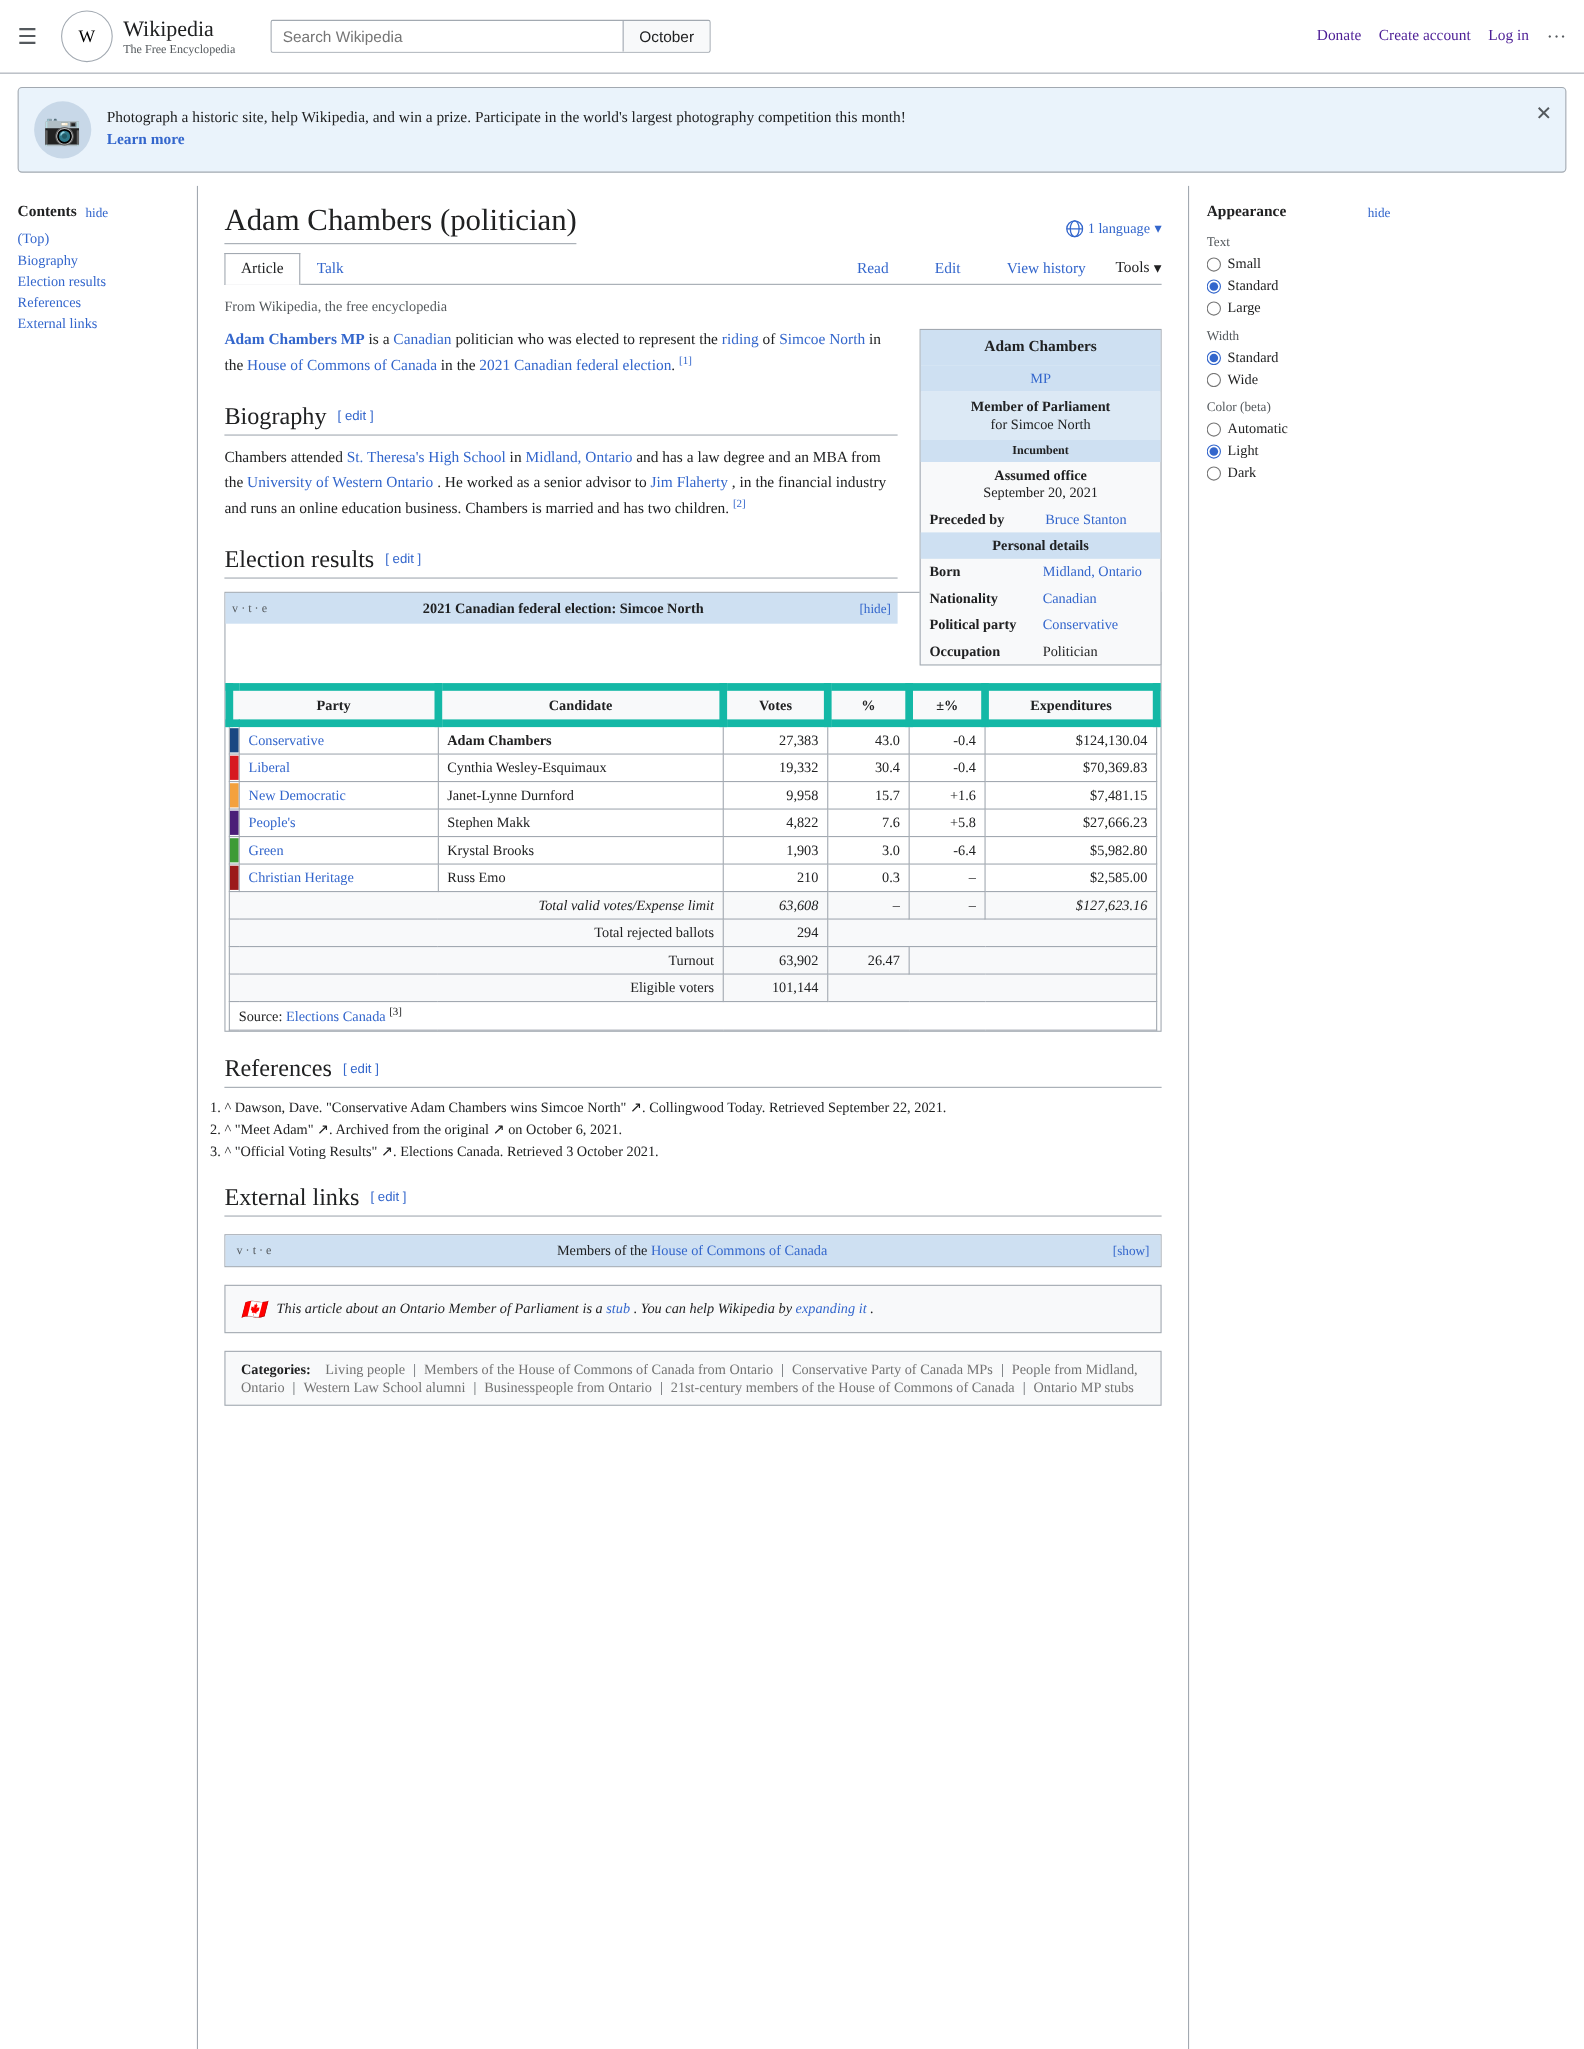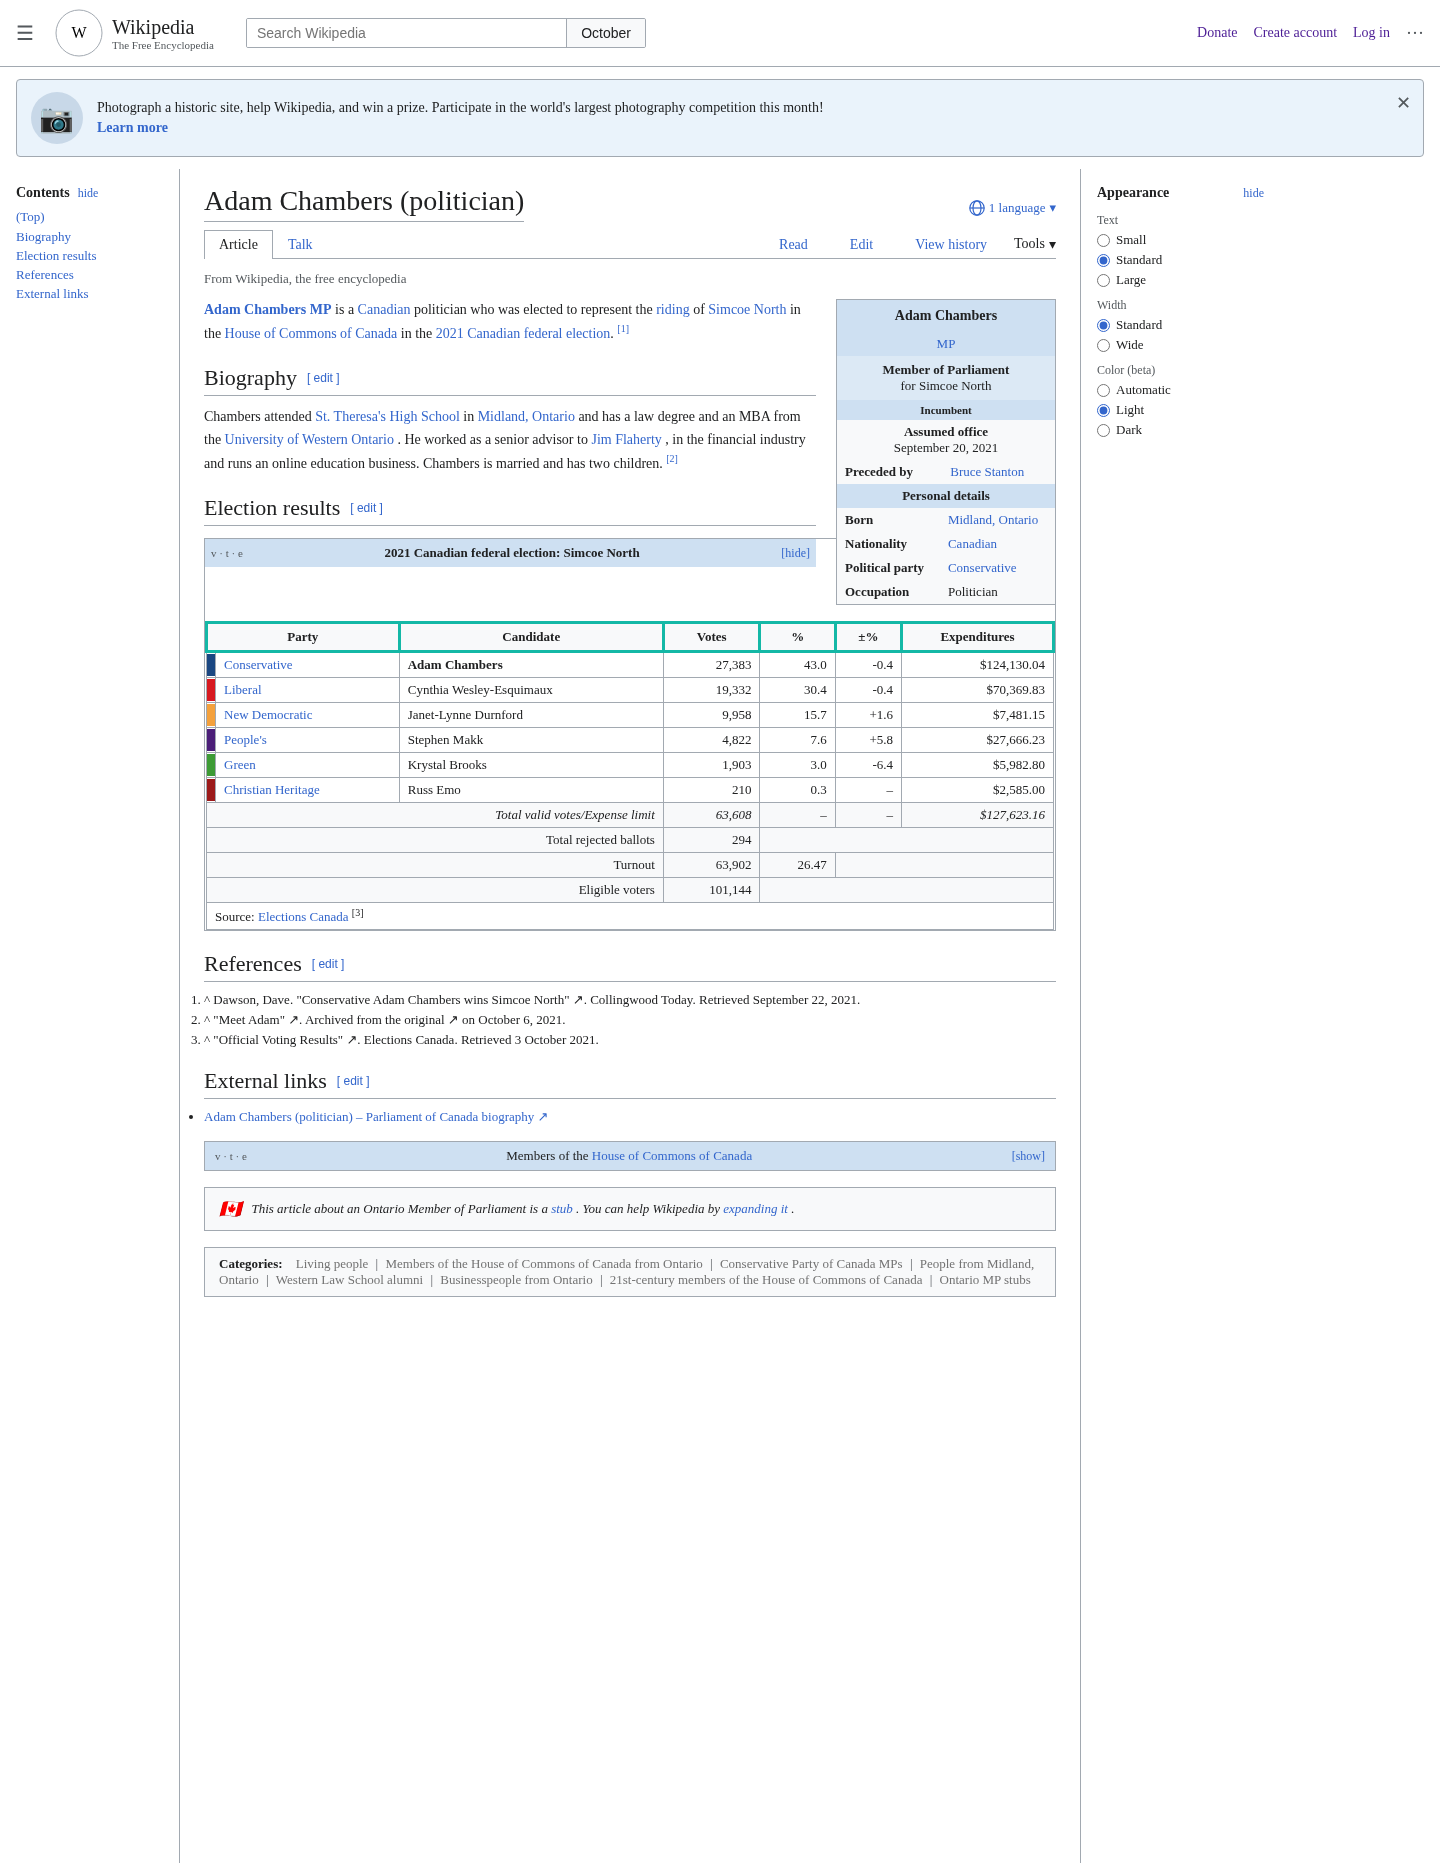--- a/index.html
+++ b/index.html
@@ -73,21 +73,21 @@
     
     .section-heading { font-family: 'Linux Libertine', Georgia, serif; font-size: 22px; font-weight: normal; border-bottom: 1px solid #a2a9b1; margin: 20px 0 10px; padding-bottom: 4px; display: flex; align-items: center; gap: 10px; }
     .edit-link { font-size: 12px; color: #3366cc; font-family: sans-serif; }
 
     
     .election-table-wrapper { border: 1px solid #a2a9b1; margin: 12px 0; font-size: 13px; }
     .election-table-header { background: #cee0f2; text-align: center; padding: 6px; font-size: 13px; display: flex; justify-content: space-between; align-items: center; }
     .election-table-header .vte { color: #54595d; font-size: 11px; }
     .election-table-header .hide-link { color: #3366cc; font-size: 12px; cursor: pointer; }
     .election-table { width: 100%; border-collapse: collapse; }
-    .election-table th { background: #f8f9fa; border: 3px solid #14b8a6; padding: 5px 8px; text-align: center; font-weight: bold; }
+    .election-table th { background: #f8f9fa; border: 7px solid #14b8a6; padding: 5px 8px; text-align: center; font-weight: bold; }
     .election-table td { border: 1px solid #a2a9b1; padding: 4px 8px; }
     .election-table .number { text-align: right; }
     .election-table .total-row td { background: #f8f9fa; font-style: italic; }
     .election-table .summary-row td { background: #f8f9fa; }
 
     
     .references-list { font-size: 13px; }
     .references-list li { margin: 4px 0; }
 
     
@@ -414,23 +414,20 @@
     <ol class="references-list" id="references-list">
     <li>^ Dawson, Dave. "Conservative Adam Chambers wins Simcoe North" ↗. Collingwood Today. Retrieved September 22, 2021.</li>
         <li>^ "Meet Adam" ↗. Archived from the original ↗ on October 6, 2021.</li>
         <li>^ "Official Voting Results" ↗. Elections Canada. Retrieved 3 October 2021.</li>
       </ol>
 
     <h2 class="section-heading" id="external-links">
       <span>External links</span>
       <span class="edit-link">[ <a href="#">edit</a> ]</span>
     </h2>
-    <ul class="ext-links-list" id="external-links-list">
-    <li><a href="#">Adam Chambers (politician) – Parliament of Canada biography ↗</a></li>
-      </ul>
 
     <div class="members-box">
       <div class="members-box-header">
         <span class="vte">v · t · e</span>
         <span>
           <span>Members of the</span>
           <a href="#">House of Commons of Canada</a>
         </span>
         <span class="show-link">[show]</span>
       </div>

